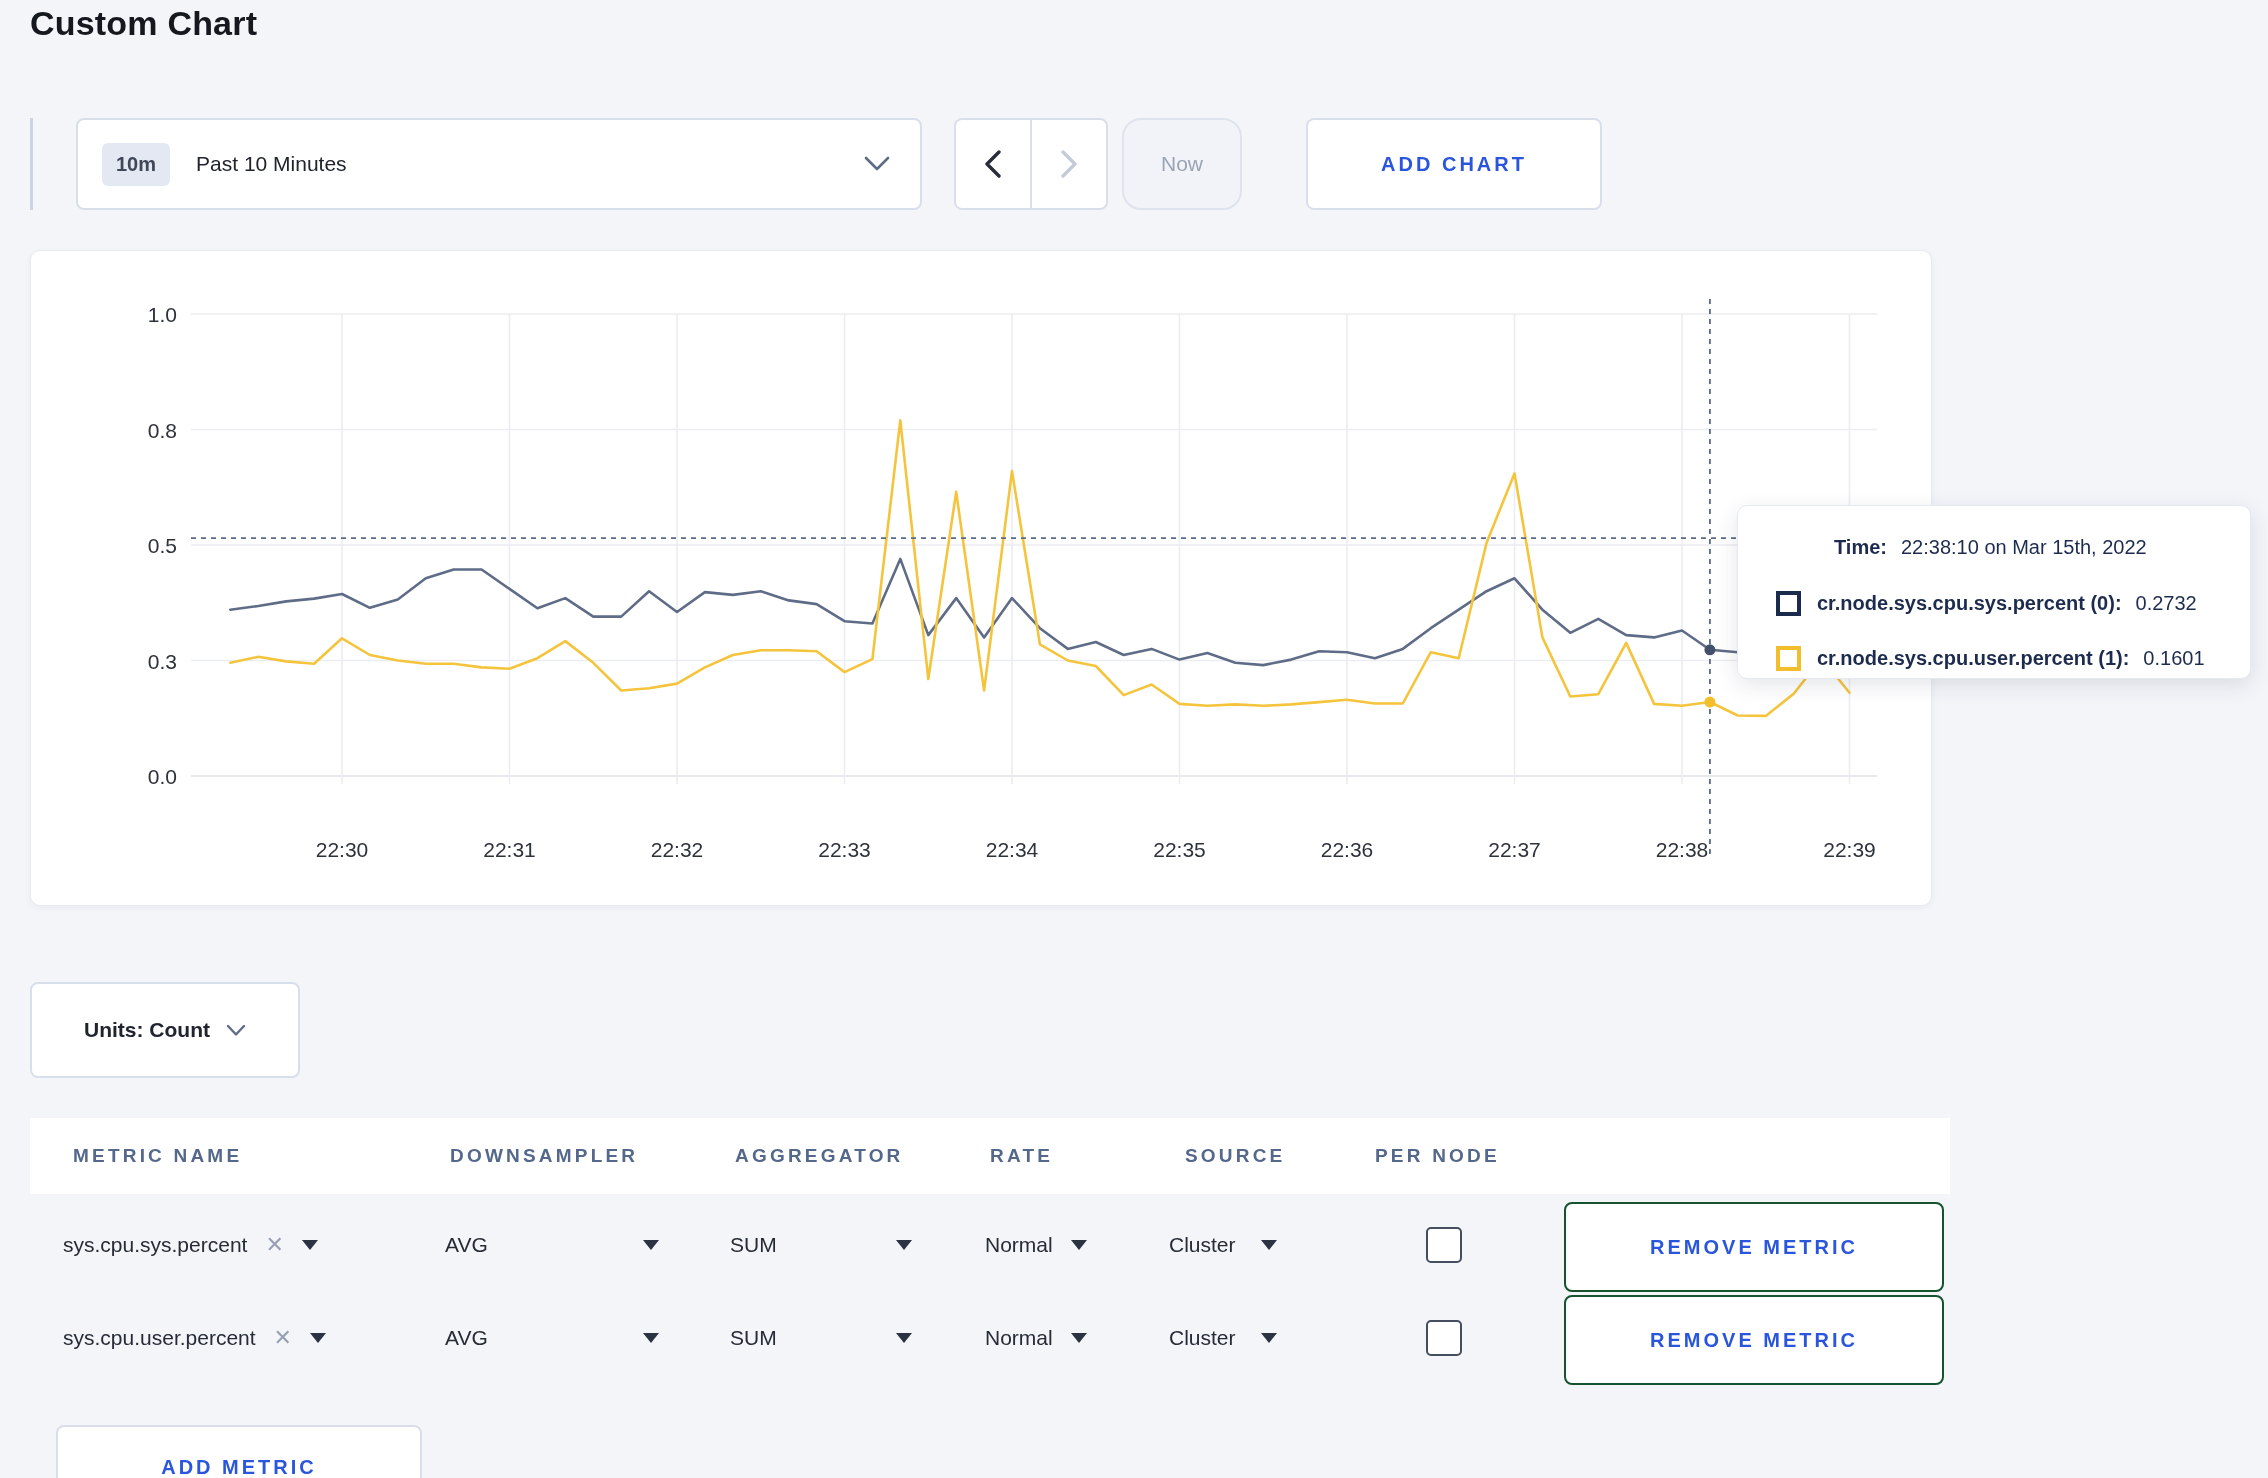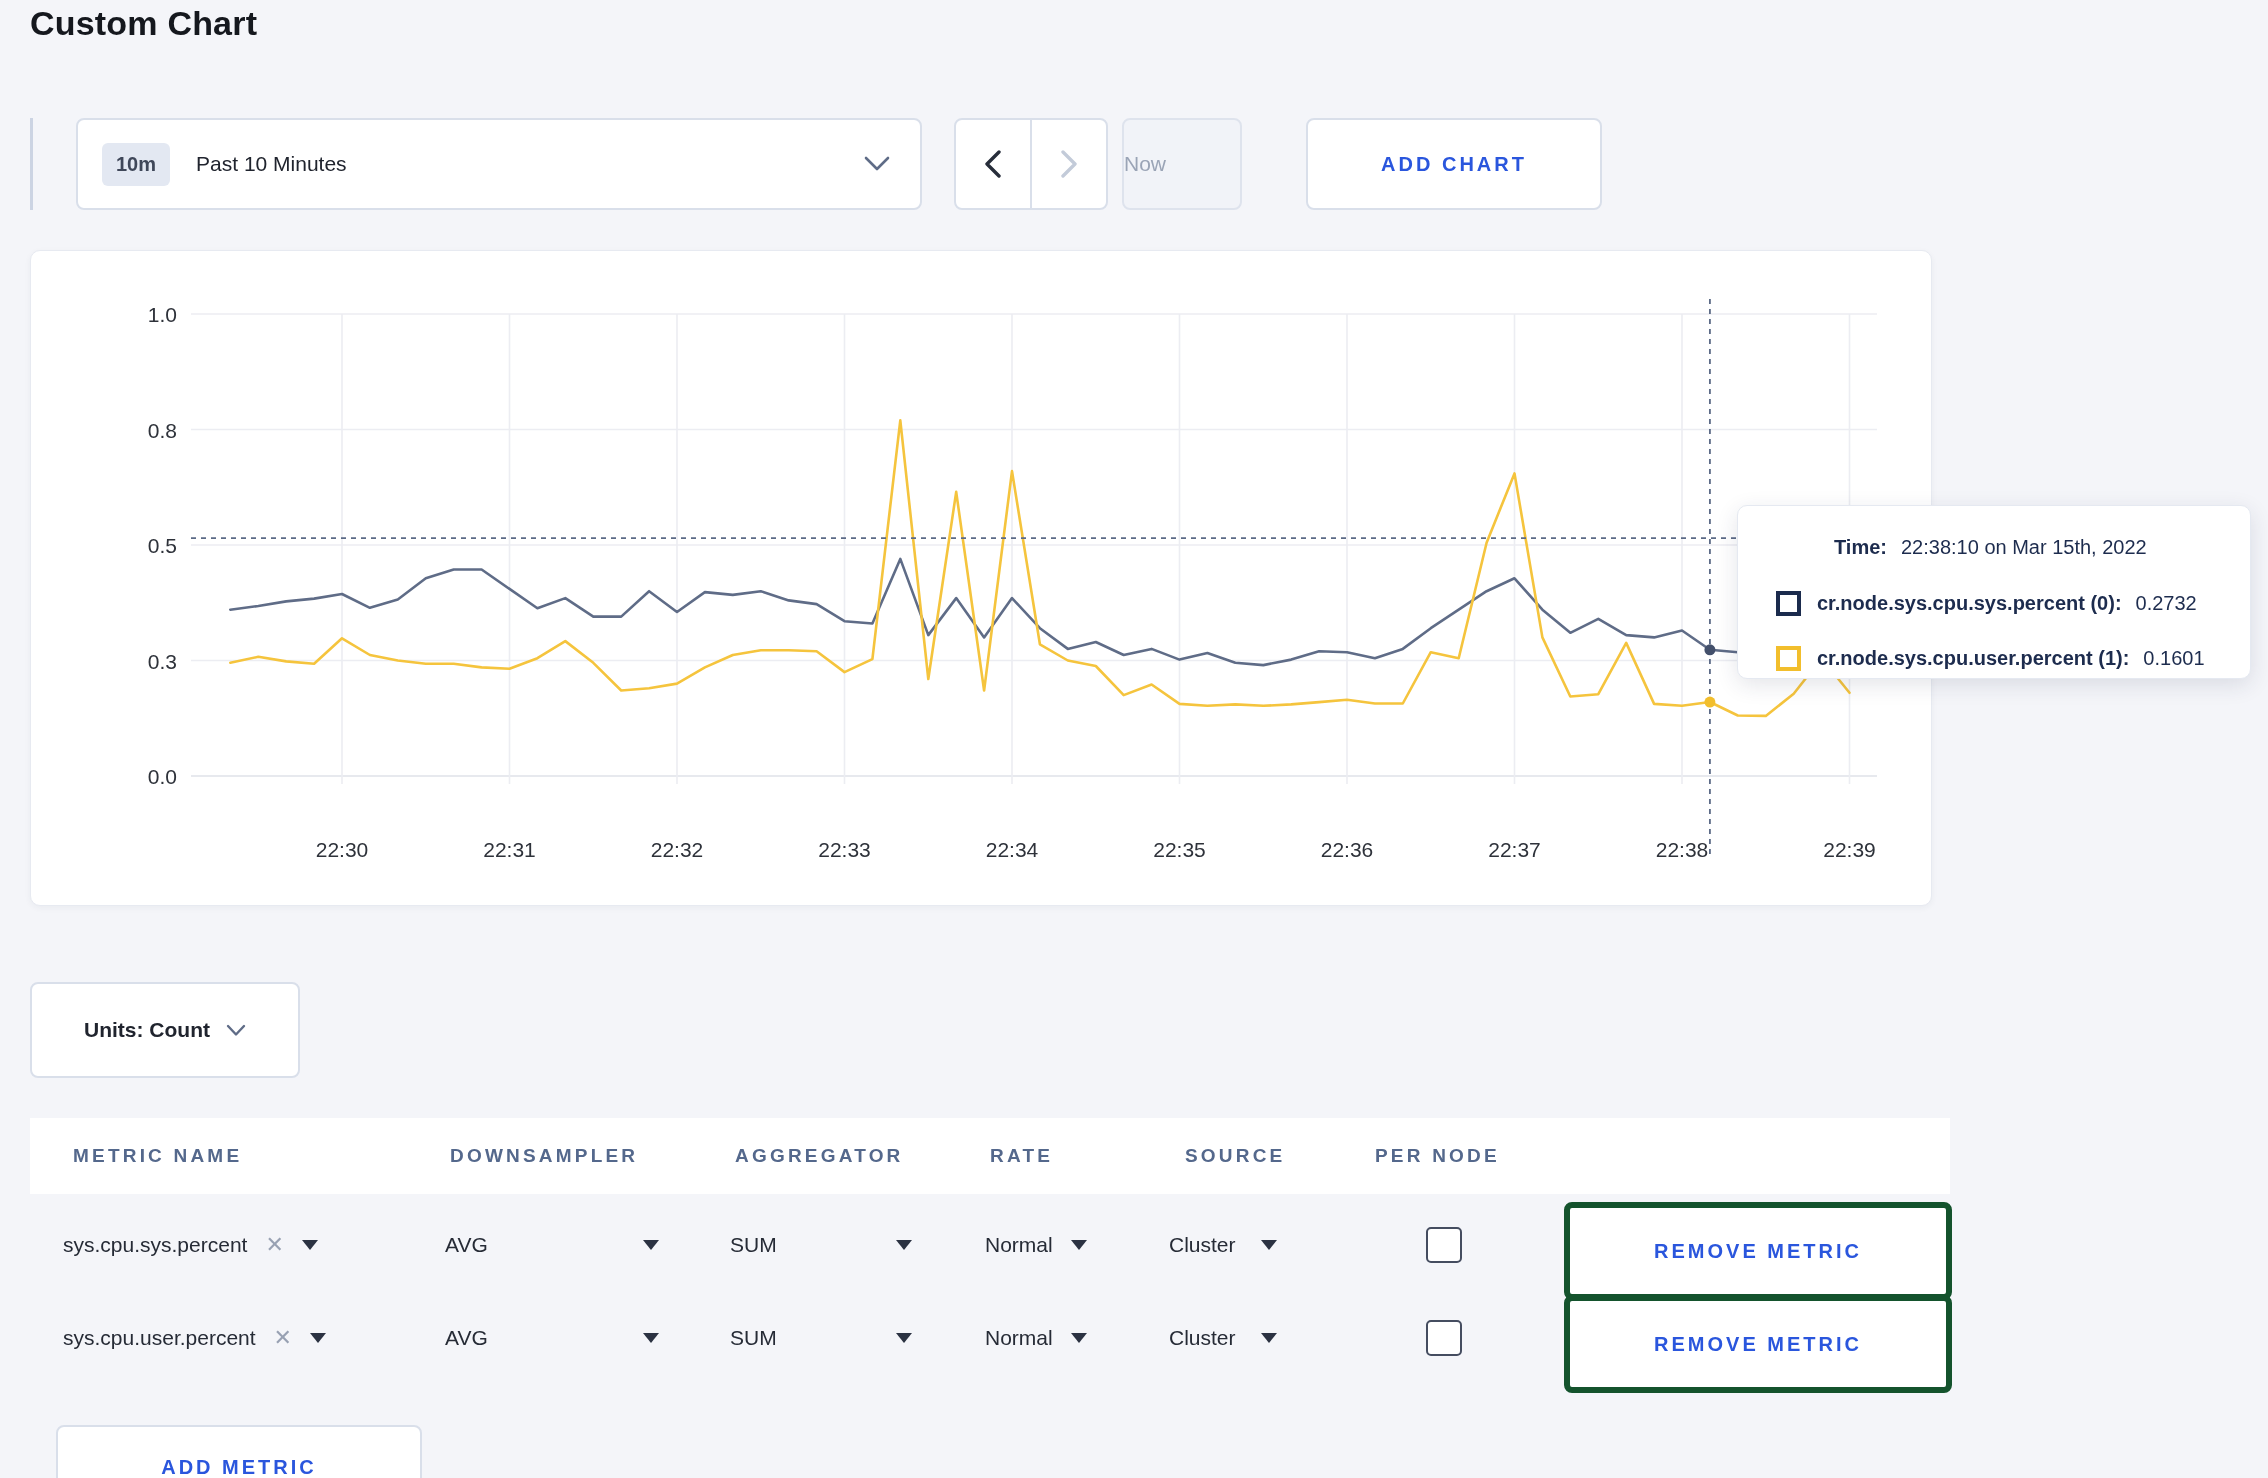--- a/index.html
+++ b/index.html
@@ -8,21 +8,21 @@
   .abs{position:absolute;box-sizing:border-box;}
   .page-title{left:30px;top:4px;font-size:34px;font-weight:600;color:#15181e;letter-spacing:.2px;}
   .toolbar-divider{left:30px;top:118px;width:3px;height:92px;background:#ccd4e3;}
   .ctl{background:#fff;border:2px solid #d9dfea;border-radius:8px;display:flex;align-items:center;box-sizing:border-box;}
   .timeframe{left:76px;top:118px;width:846px;height:92px;padding:0 30px 0 24px;cursor:pointer;}
   .range-badge{background:#e3e8f2;border-radius:6px;font-size:20px;font-weight:700;color:#3f4759;padding:10px 14px;}
   .range-label{margin-left:26px;font-size:21px;color:#20242e;flex:1;}
   .nav-group{left:954px;top:118px;width:154px;height:92px;padding:0;}
   .nav-cell{width:50%;height:100%;display:flex;align-items:center;justify-content:center;cursor:pointer;}
   .nav-cell + .nav-cell{border-left:2px solid #d9dfea;}
-  .now-btn{left:1122px;top:118px;width:120px;height:92px;background:#f1f3f8;border-color:#dee3ed;font-size:21px;color:#9aa4b6;cursor:default;}
+  .now-btn{left:1122px;top:118px;width:120px;height:92px;background:#f1f3f8;border-color:#dee3ed;justify-content:center;font-size:21px;color:#9aa4b6;cursor:default;border-radius:19px;}
   .blue-btn{justify-content:center;color:#2a56dd;font-size:20px;font-weight:600;letter-spacing:3px;cursor:pointer;}
   .add-chart{left:1306px;top:118px;width:296px;height:92px;}
   .chart-card{left:30px;top:250px;width:1902px;height:656px;background:#fff;border:1px solid #e7eaf1;border-radius:10px;box-shadow:0 2px 6px rgba(40,50,80,.05);}
   .tooltip{left:1737px;top:505px;width:514px;height:174px;background:#fff;border:1px solid #e5e9f1;border-radius:10px;box-shadow:0 6px 22px rgba(30,40,70,.12);z-index:5;}
   .tt-row{position:absolute;left:38px;height:26px;display:flex;align-items:center;font-size:20px;color:#1d2c4e;white-space:nowrap;}
   .tt-time{left:96px;top:28px;}
   .tt-s0{top:84px;}
   .tt-s1{top:139px;}
   .tt-label{font-weight:700;}
   .tt-value{margin-left:14px;font-weight:400;}
@@ -32,21 +32,21 @@
   .chev{margin-left:16px;flex:none;}
   .table-header{left:30px;top:1118px;width:1920px;height:76px;background:#fff;}
   .th{position:absolute;top:50%;transform:translateY(-50%);font-size:19px;font-weight:700;letter-spacing:3.2px;color:#54688c;white-space:nowrap;}
   .mrow{left:0;width:2268px;height:86px;}
   .cell{position:absolute;top:50%;transform:translateY(-50%);display:flex;align-items:center;font-size:21px;color:#262b36;}
   .name-cell{left:63px;gap:18px;}
   .sel{justify-content:space-between;cursor:pointer;}
   .tri{width:0;height:0;border-left:8px solid transparent;border-right:8px solid transparent;border-top:10px solid #2b3242;flex:none;}
   .xicon{color:#98a1b3;font-size:22px;cursor:pointer;}
   .checkbox{position:absolute;left:1426px;top:50%;transform:translateY(-50%);width:32px;height:32px;border:2px solid #454d60;border-radius:5px;background:#fff;cursor:pointer;}
-  .remove-metric{position:absolute;left:1564px;top:0;width:376px;height:86px;background:#fff;border:6px solid #14532d;border-radius:8px;display:flex;align-items:center;}
+  .remove-metric{position:absolute;left:1564px;top:0;width:376px;height:86px;background:#fff;border:2px solid #14532d;border-radius:8px;display:flex;align-items:center;}
   .add-metric{left:56px;top:1390px;width:366px;height:84px;margin-top:35px;}
   svg text{font-family:"Liberation Sans",sans-serif;}
 </style>
 </head>
 <body>
 
 <div id="app">
 
   <div class="abs page-title">Custom Chart</div>
 

